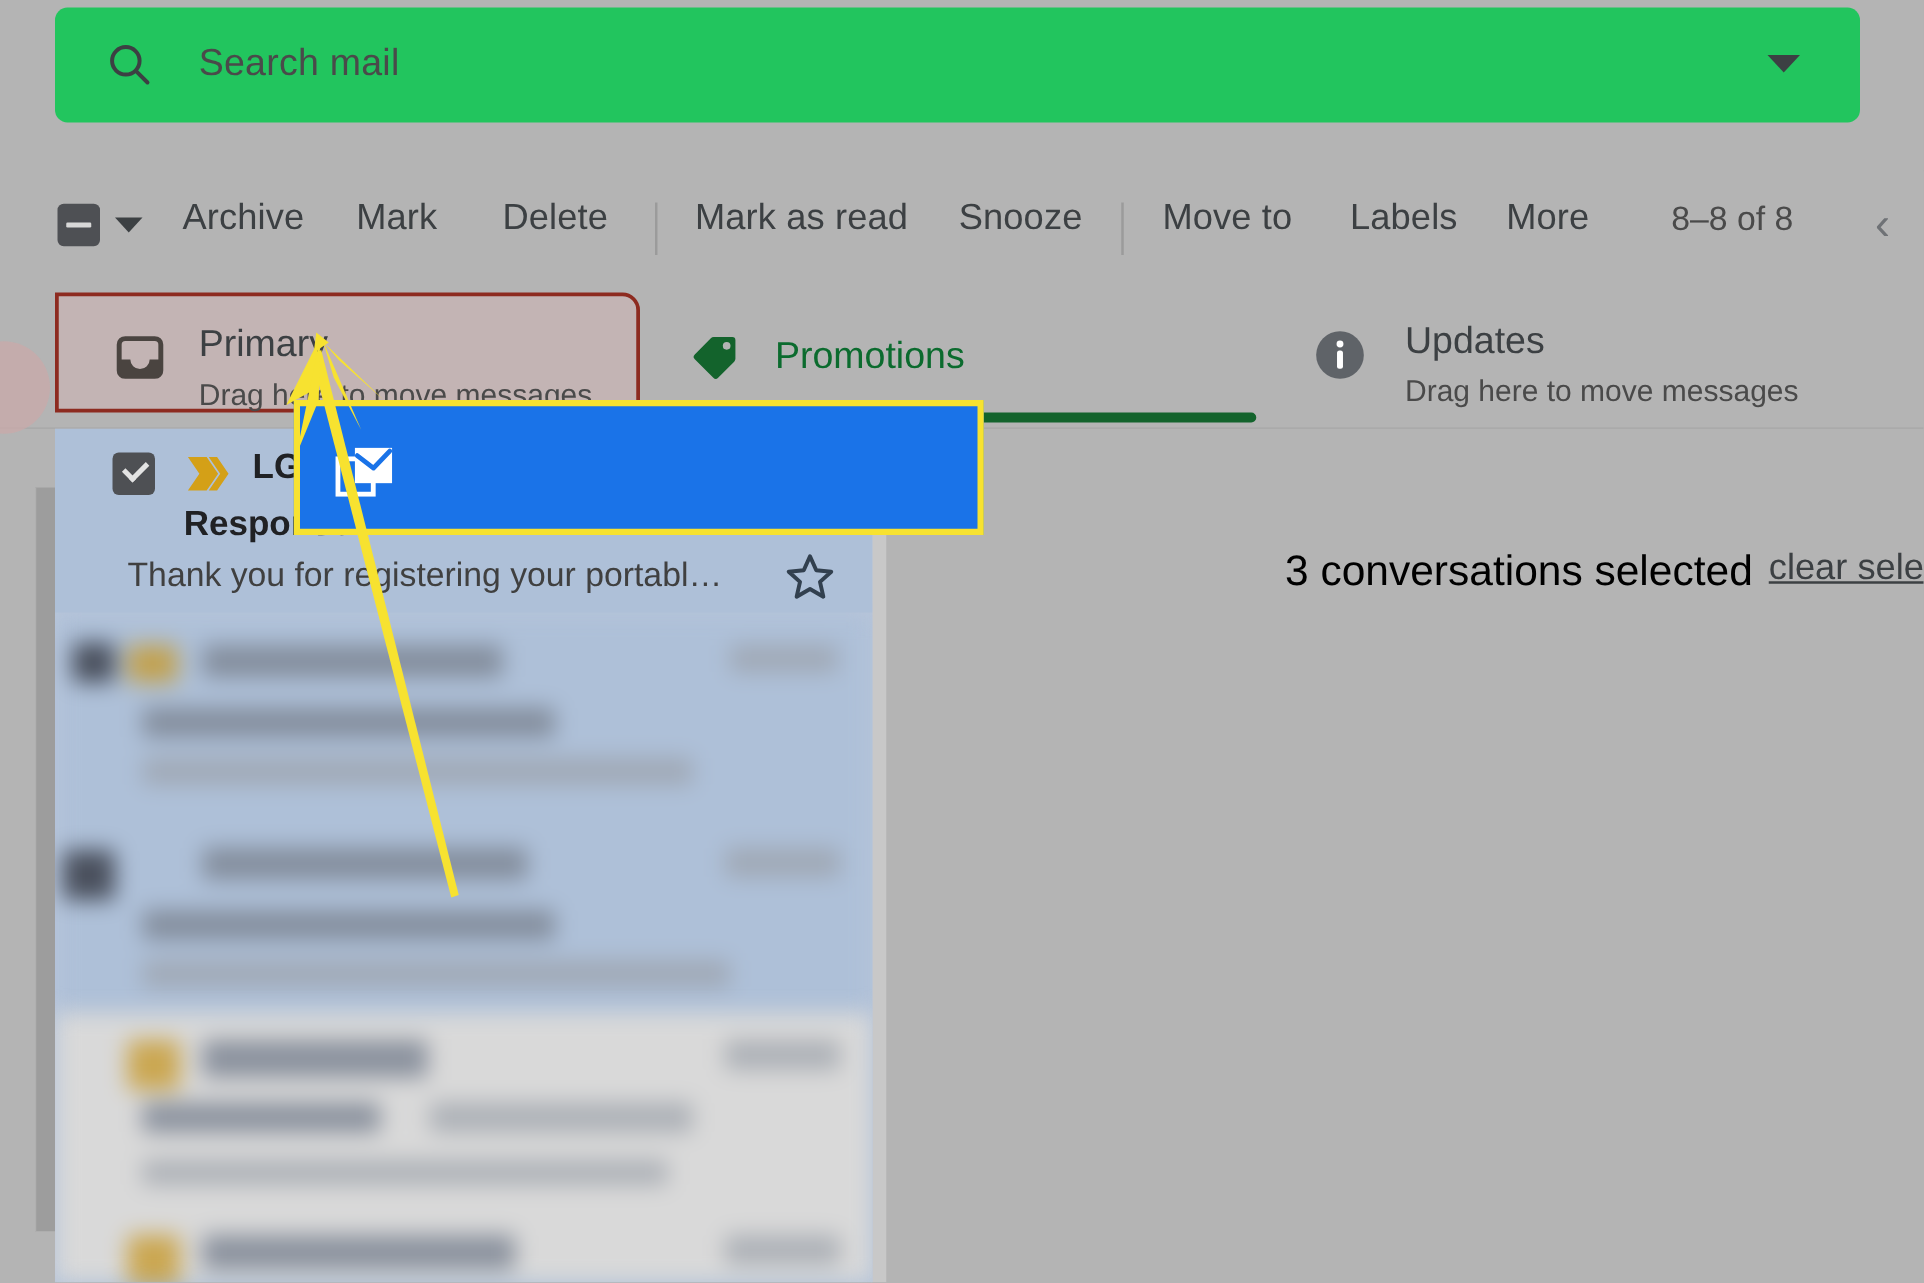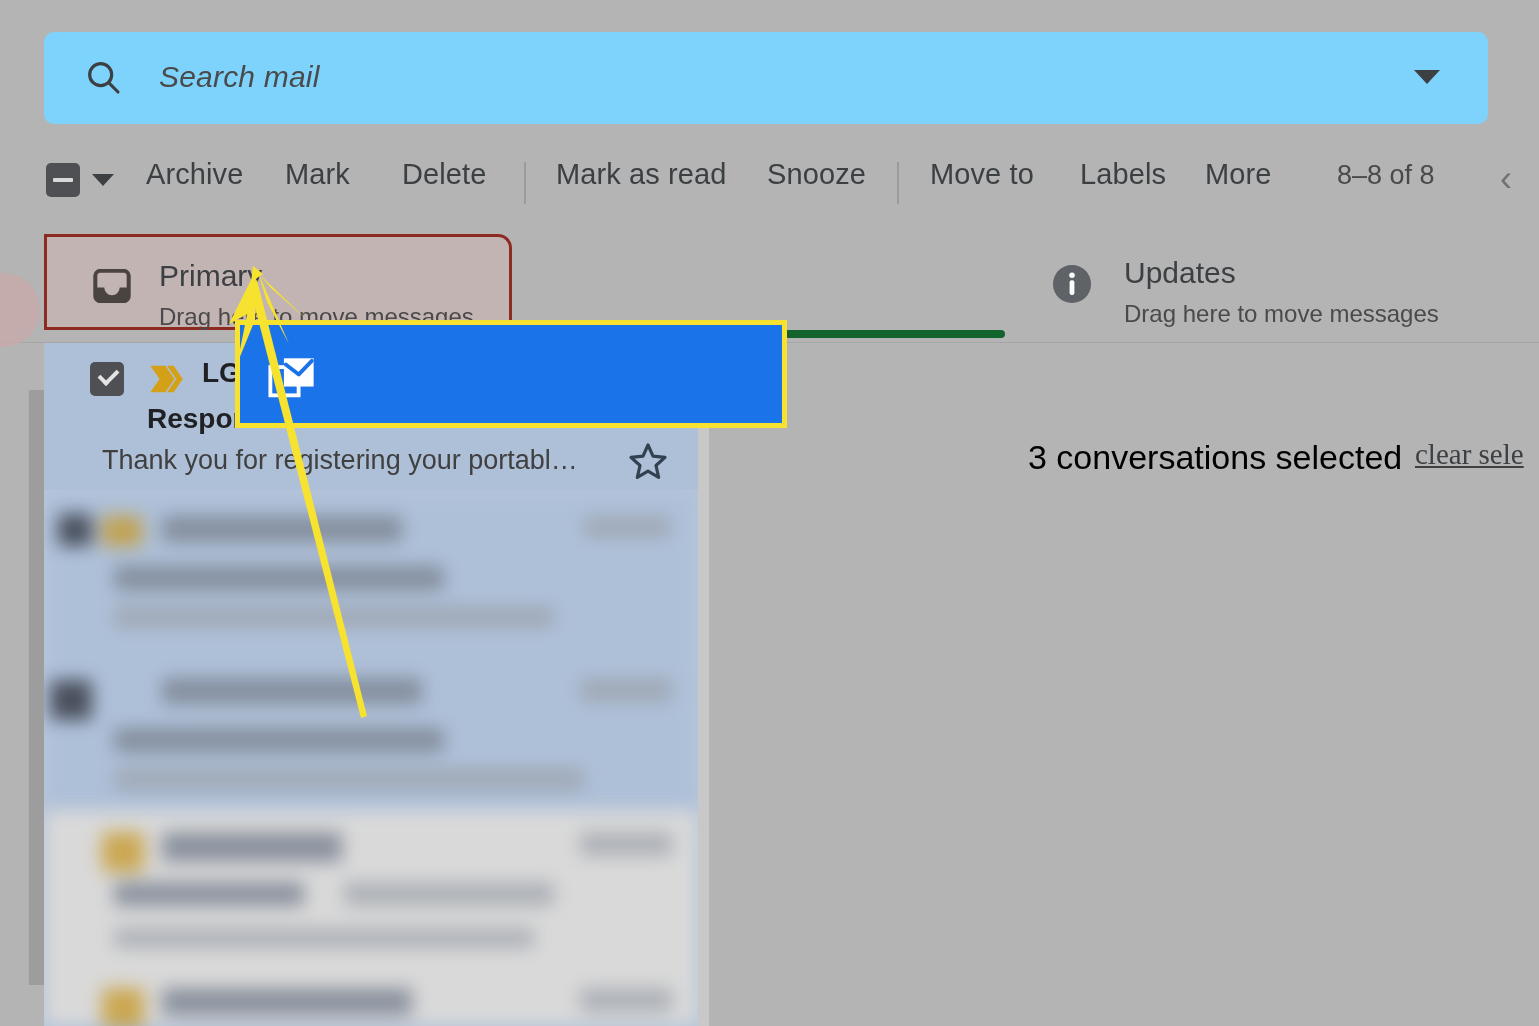--- a/index.html
+++ b/index.html
@@ -16,25 +16,24 @@
     overflow: hidden;
   }
 
   
   .search-row {
     position: absolute; left: 0; top: 0; width: 1539px; height: 136px;
     background: #b4b4b4;
     border-bottom: 1px solid #aaaaaa;
   }
   .search-box {
-    position: absolute; left: 44px; top: 32px;
+    position: absolute; left: 44px; top: 6px;
     width: 1444px; height: 92px;
-    background: #7dd3fc;
+    background: #22c55e;
     border-radius: 10px;
-    font-style: italic;
   }
   .search-icon {
     position: absolute; left: 40px; top: 26px;
     width: 40px; height: 40px;
   }
   .search-placeholder {
     position: absolute; left: 115px; top: 28px;
     font-size: 30px; color: #4a4a4a;
     letter-spacing: .2px;
     white-space: nowrap;
@@ -221,21 +220,20 @@
   .sel-info {
     position: absolute; left: 1028px; top: 438px;
     font-size: 34px; color: #000000;
     white-space: nowrap;
   }
   .clear-link {
     position: absolute; left: 1415px; top: 438px;
     font-size: 29px; color: #3c4043;
     text-decoration: underline;
     white-space: nowrap;
-    font-family: Liberation Serif, serif;
   }
 
   
   .drag-chip {
     position: absolute; left: 235px; top: 320px;
     width: 552px; height: 108px;
     background: #1a73e8;
     border: 5px solid #f7e230;
     box-sizing: border-box;
   }
@@ -307,20 +305,29 @@
       <span class="tab-icon-primary">
         <svg width="38" height="34" viewBox="0 0 24 22">
           <rect x="1.2" y="1.2" width="21.6" height="19.6" rx="3.2" fill="none" stroke="#4a4440" stroke-width="2.6"></rect>
           <path d="M1.2 12 H7 a5 5 0 0 0 10 0 H22.8 V17.8 a3 3 0 0 1 -3 3 H4.2 a3 3 0 0 1 -3 -3 Z" fill="#4a4440"></path>
         </svg>
       </span>
       <span class="tab-title" style="left:112px; top:22px">Primary</span>
       <span class="tab-sub" style="left:112px; top:66px">Drag here to move messages</span>
     </div>
 
+    <div class="tab-promotions">
+      <span style="position:absolute;left:12px;top:32px;width:40px;height:40px">
+        <svg width="40" height="40" viewBox="0 0 24 24">
+          <path d="M11.4 2.2 H20.3 a1.5 1.5 0 0 1 1.5 1.5 V12.6 a2 2 0 0 1 -.6 1.4 l-7.7 7.7 a1.6 1.6 0 0 1 -2.3 0 l-8.9 -8.9 a1.6 1.6 0 0 1 0 -2.3 L10 2.8 a2 2 0 0 1 1.4 -.6 Z" fill="#13632c"></path>
+          <circle cx="17.6" cy="6.4" r="1.85" fill="#b4b4b4"></circle>
+        </svg>
+      </span>
+      <span class="promo-label">Promotions</span>
+    </div>
     <div class="promo-underline"></div>
 
     <div class="tab-updates">
       <span style="position:absolute;left:10px;top:28px;width:44px;height:44px">
         <svg width="44" height="44" viewBox="0 0 24 24">
           <circle cx="12" cy="12" r="10.4" fill="#5f6368"></circle>
           <circle cx="12" cy="7.2" r="1.5" fill="#ffffff"></circle>
           <rect x="10.7" y="10" width="2.6" height="8" rx="1.1" fill="#ffffff"></rect>
         </svg>
       </span>

